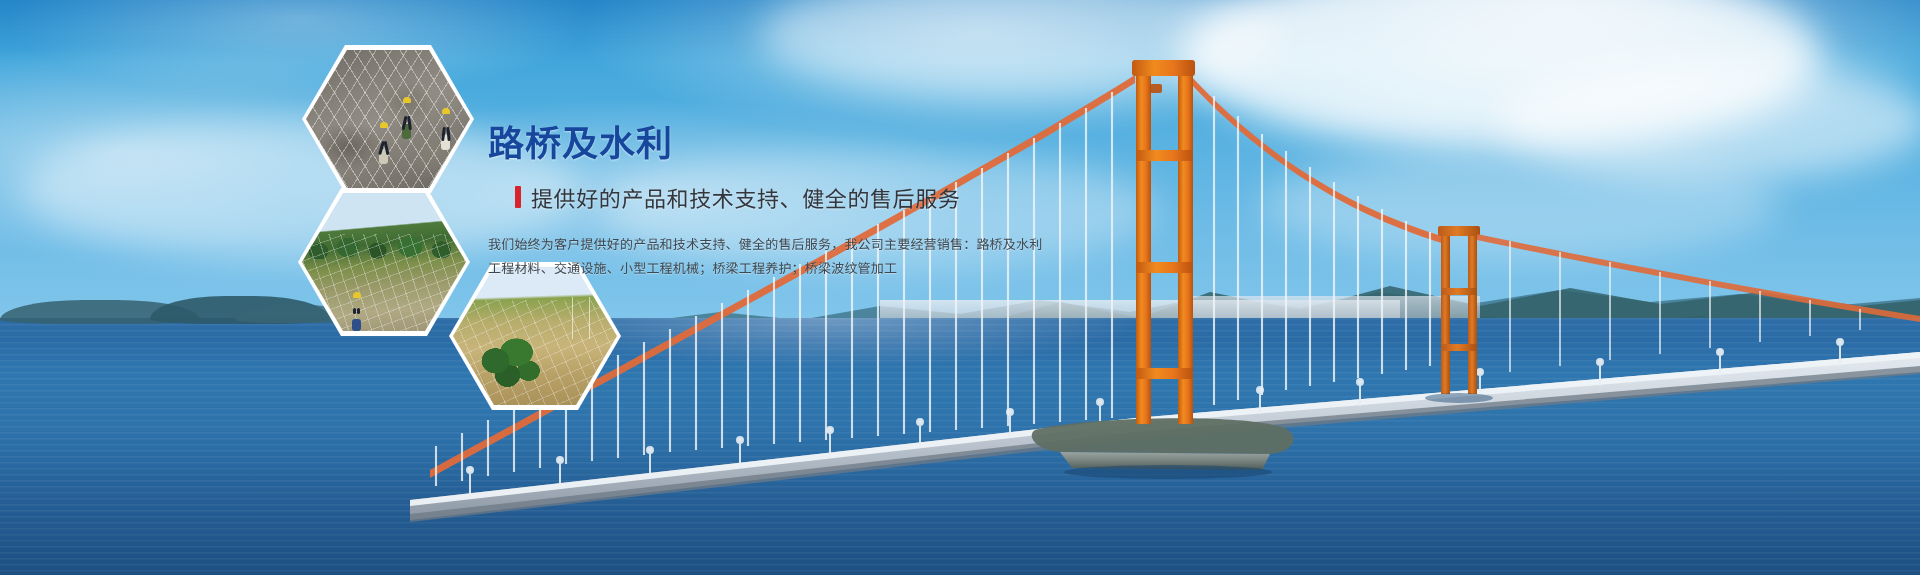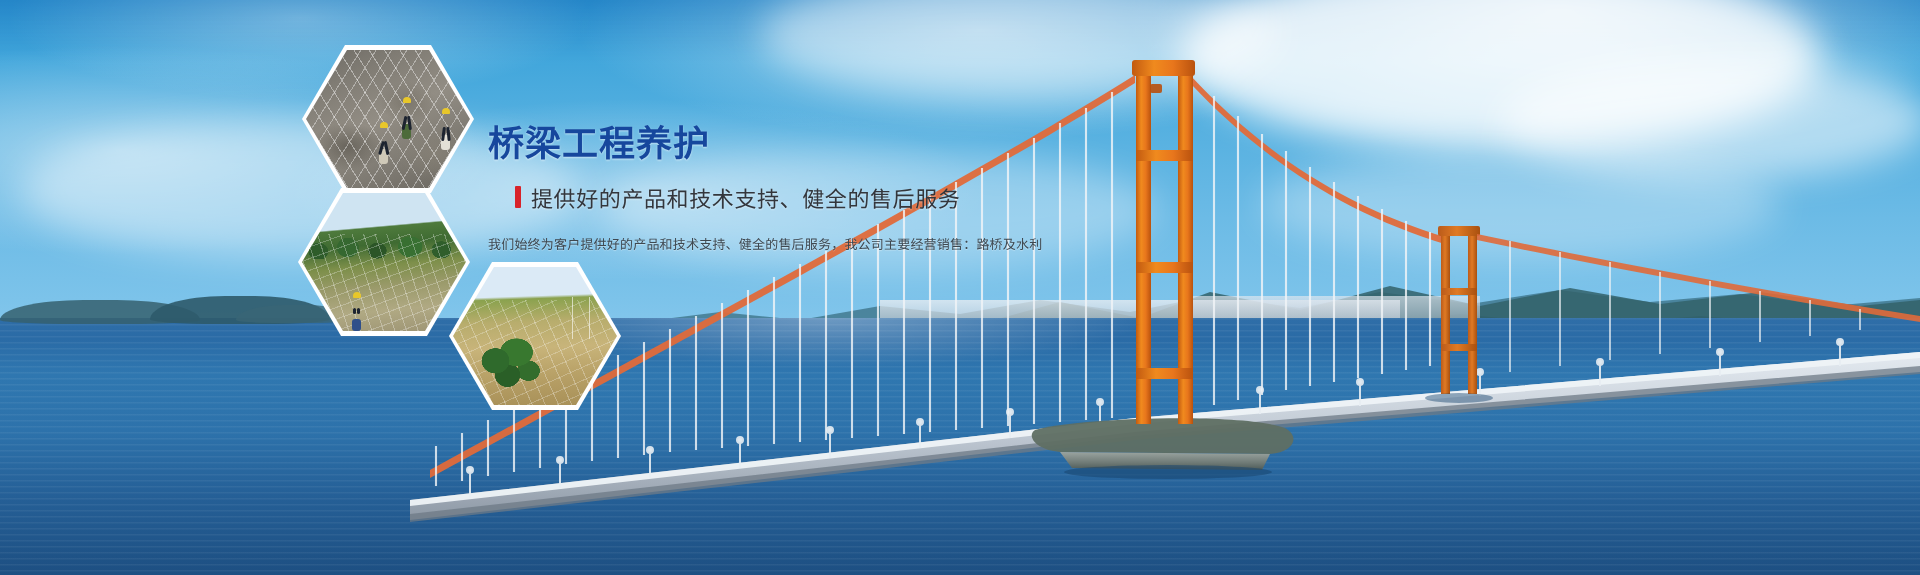--- a/index.html
+++ b/index.html
@@ -368,26 +368,27 @@
           <div class="net"></div>
           <div class="bush"></div>
         </div>
       </div>
     </div>
   </div>
 
   <div class="copy">
 
     <div class="headline">
-      <span class="h-main">桥梁工程养护</span>
+      <span class="h-main">路桥及水利</span>
     </div>
 
     <div class="sub2">
       <span class="redbar"></span>
       <span class="sub2-text">提供好的产品和技术支持、健全的售后服务</span>
     </div>
 
     <div class="body">
       <p>我们始终为客户提供好的产品和技术支持、健全的售后服务，我公司主要经营销售：路桥及水利</p>
+      <p>工程材料、交通设施、小型工程机械；桥梁工程养护；桥梁波纹管加工</p>
     </div>
 
   </div>
 </div>
 
 </body></html>

